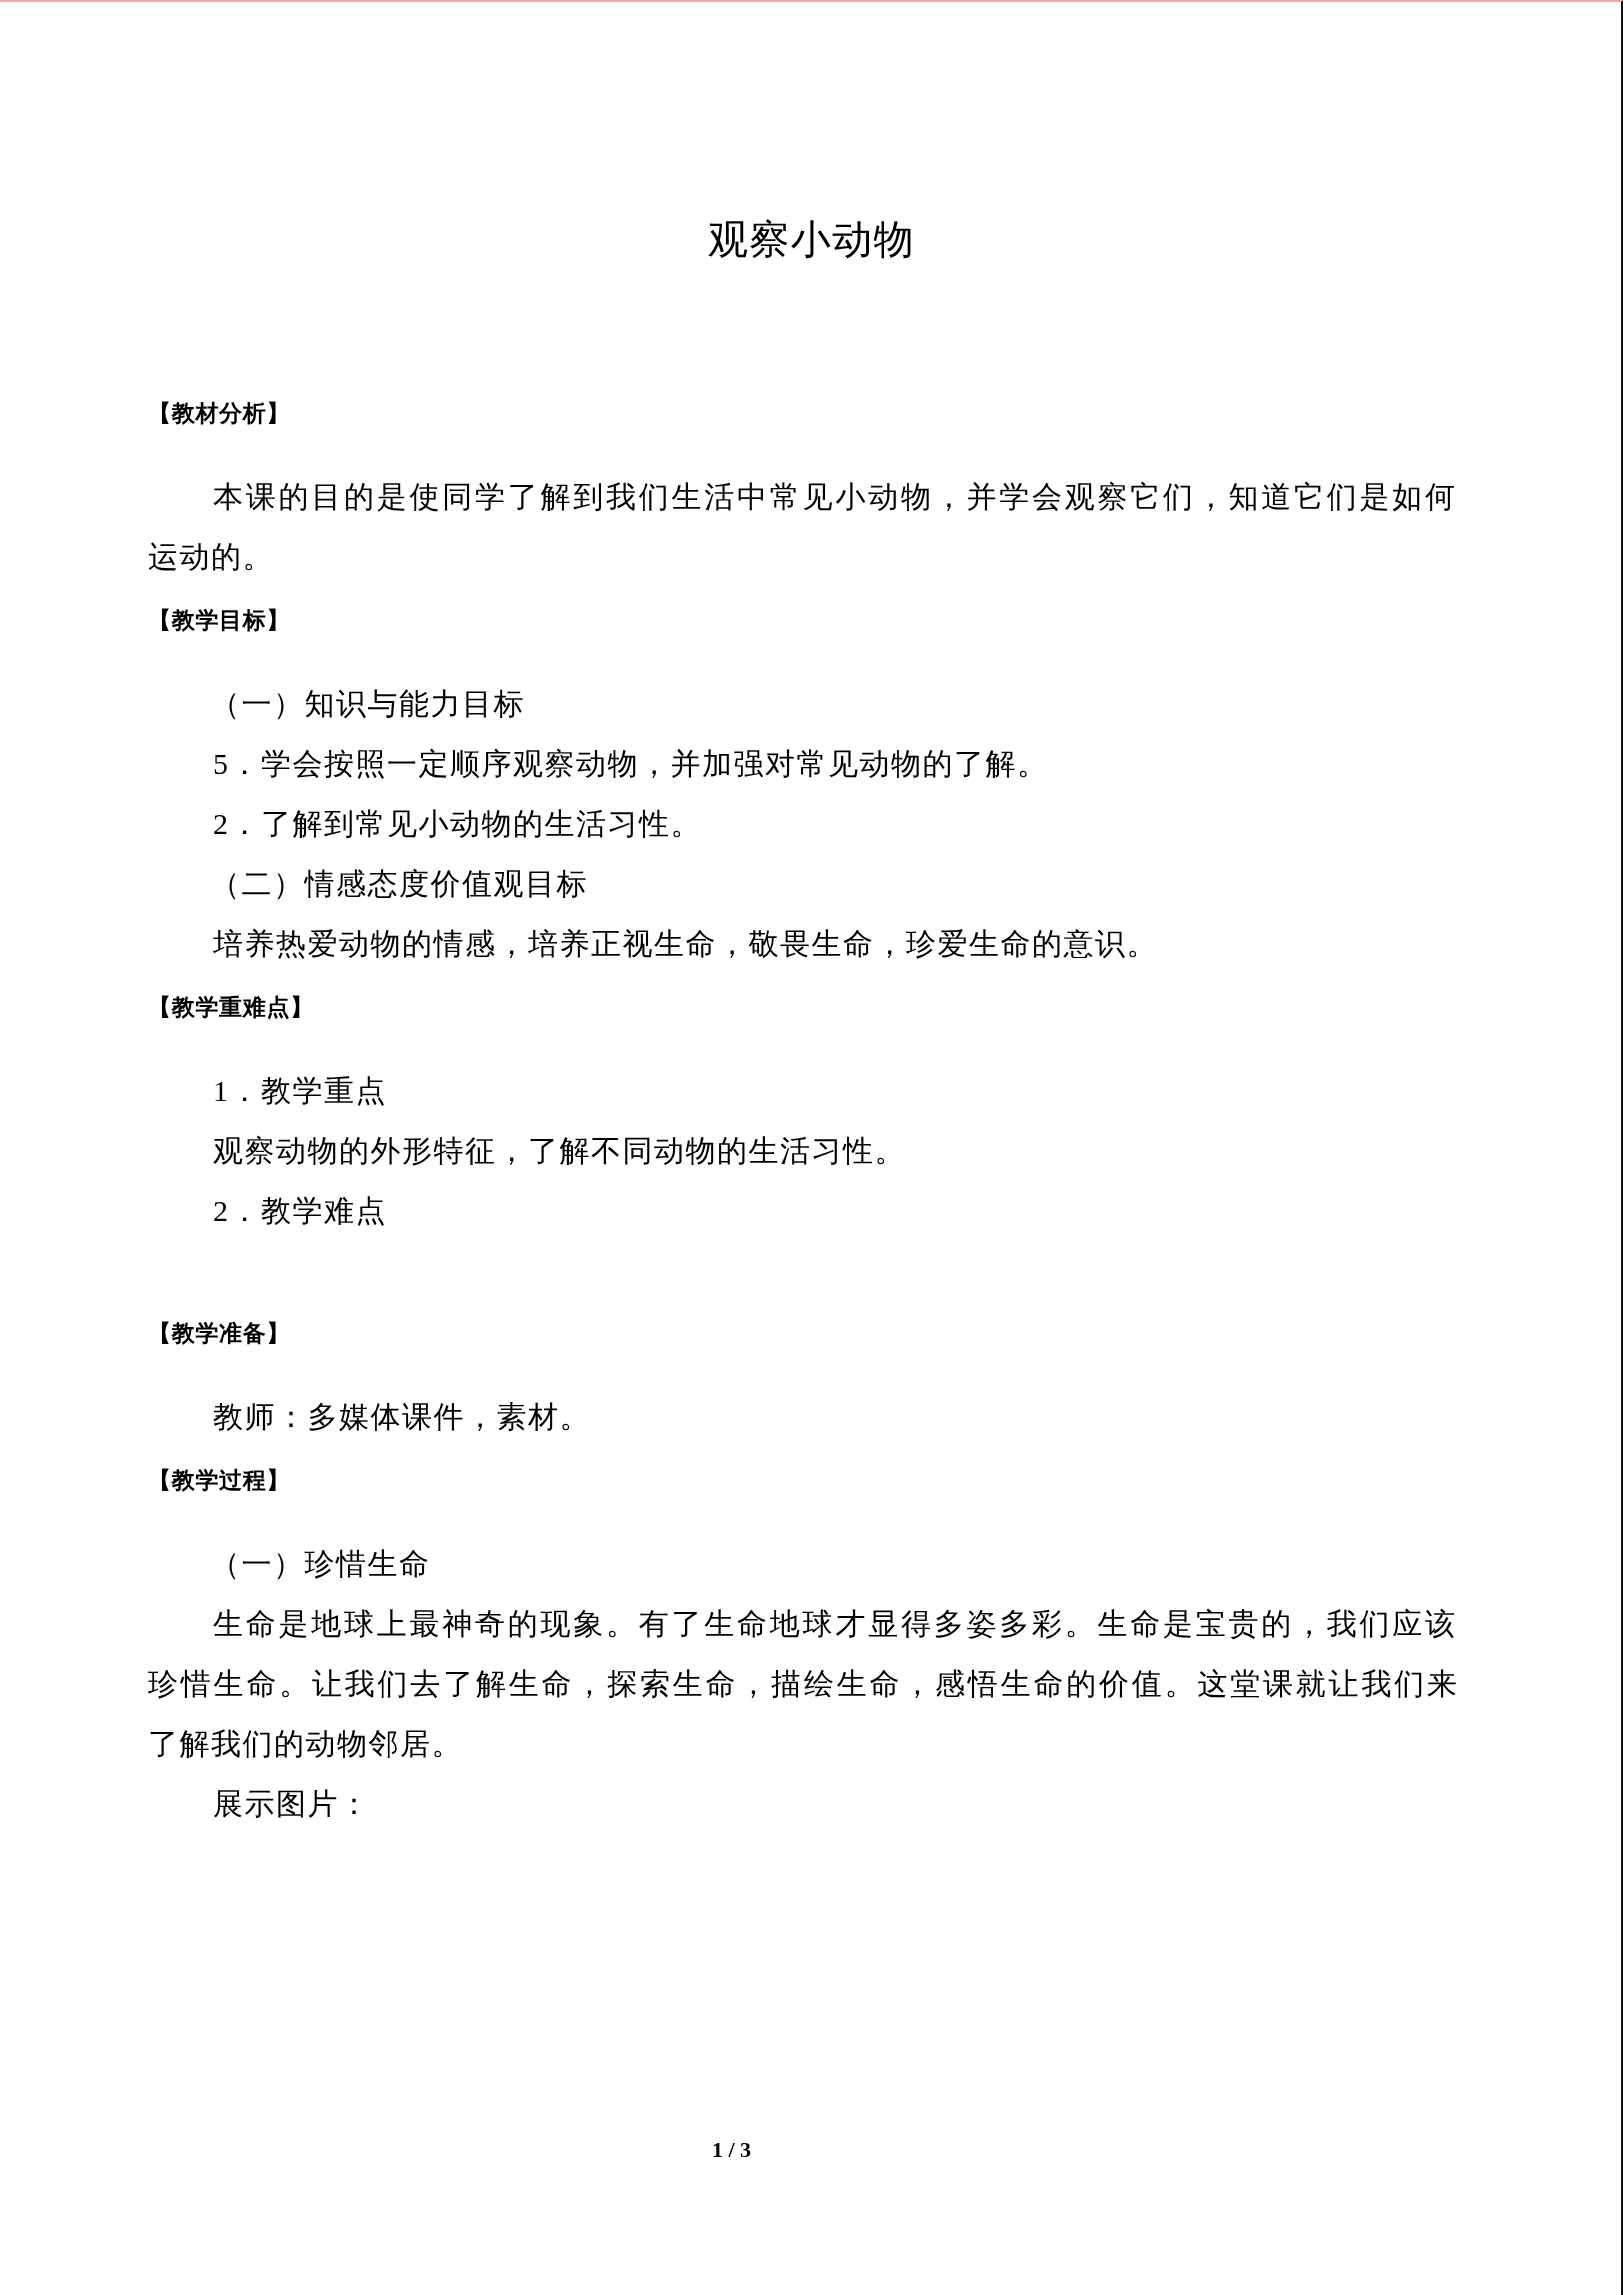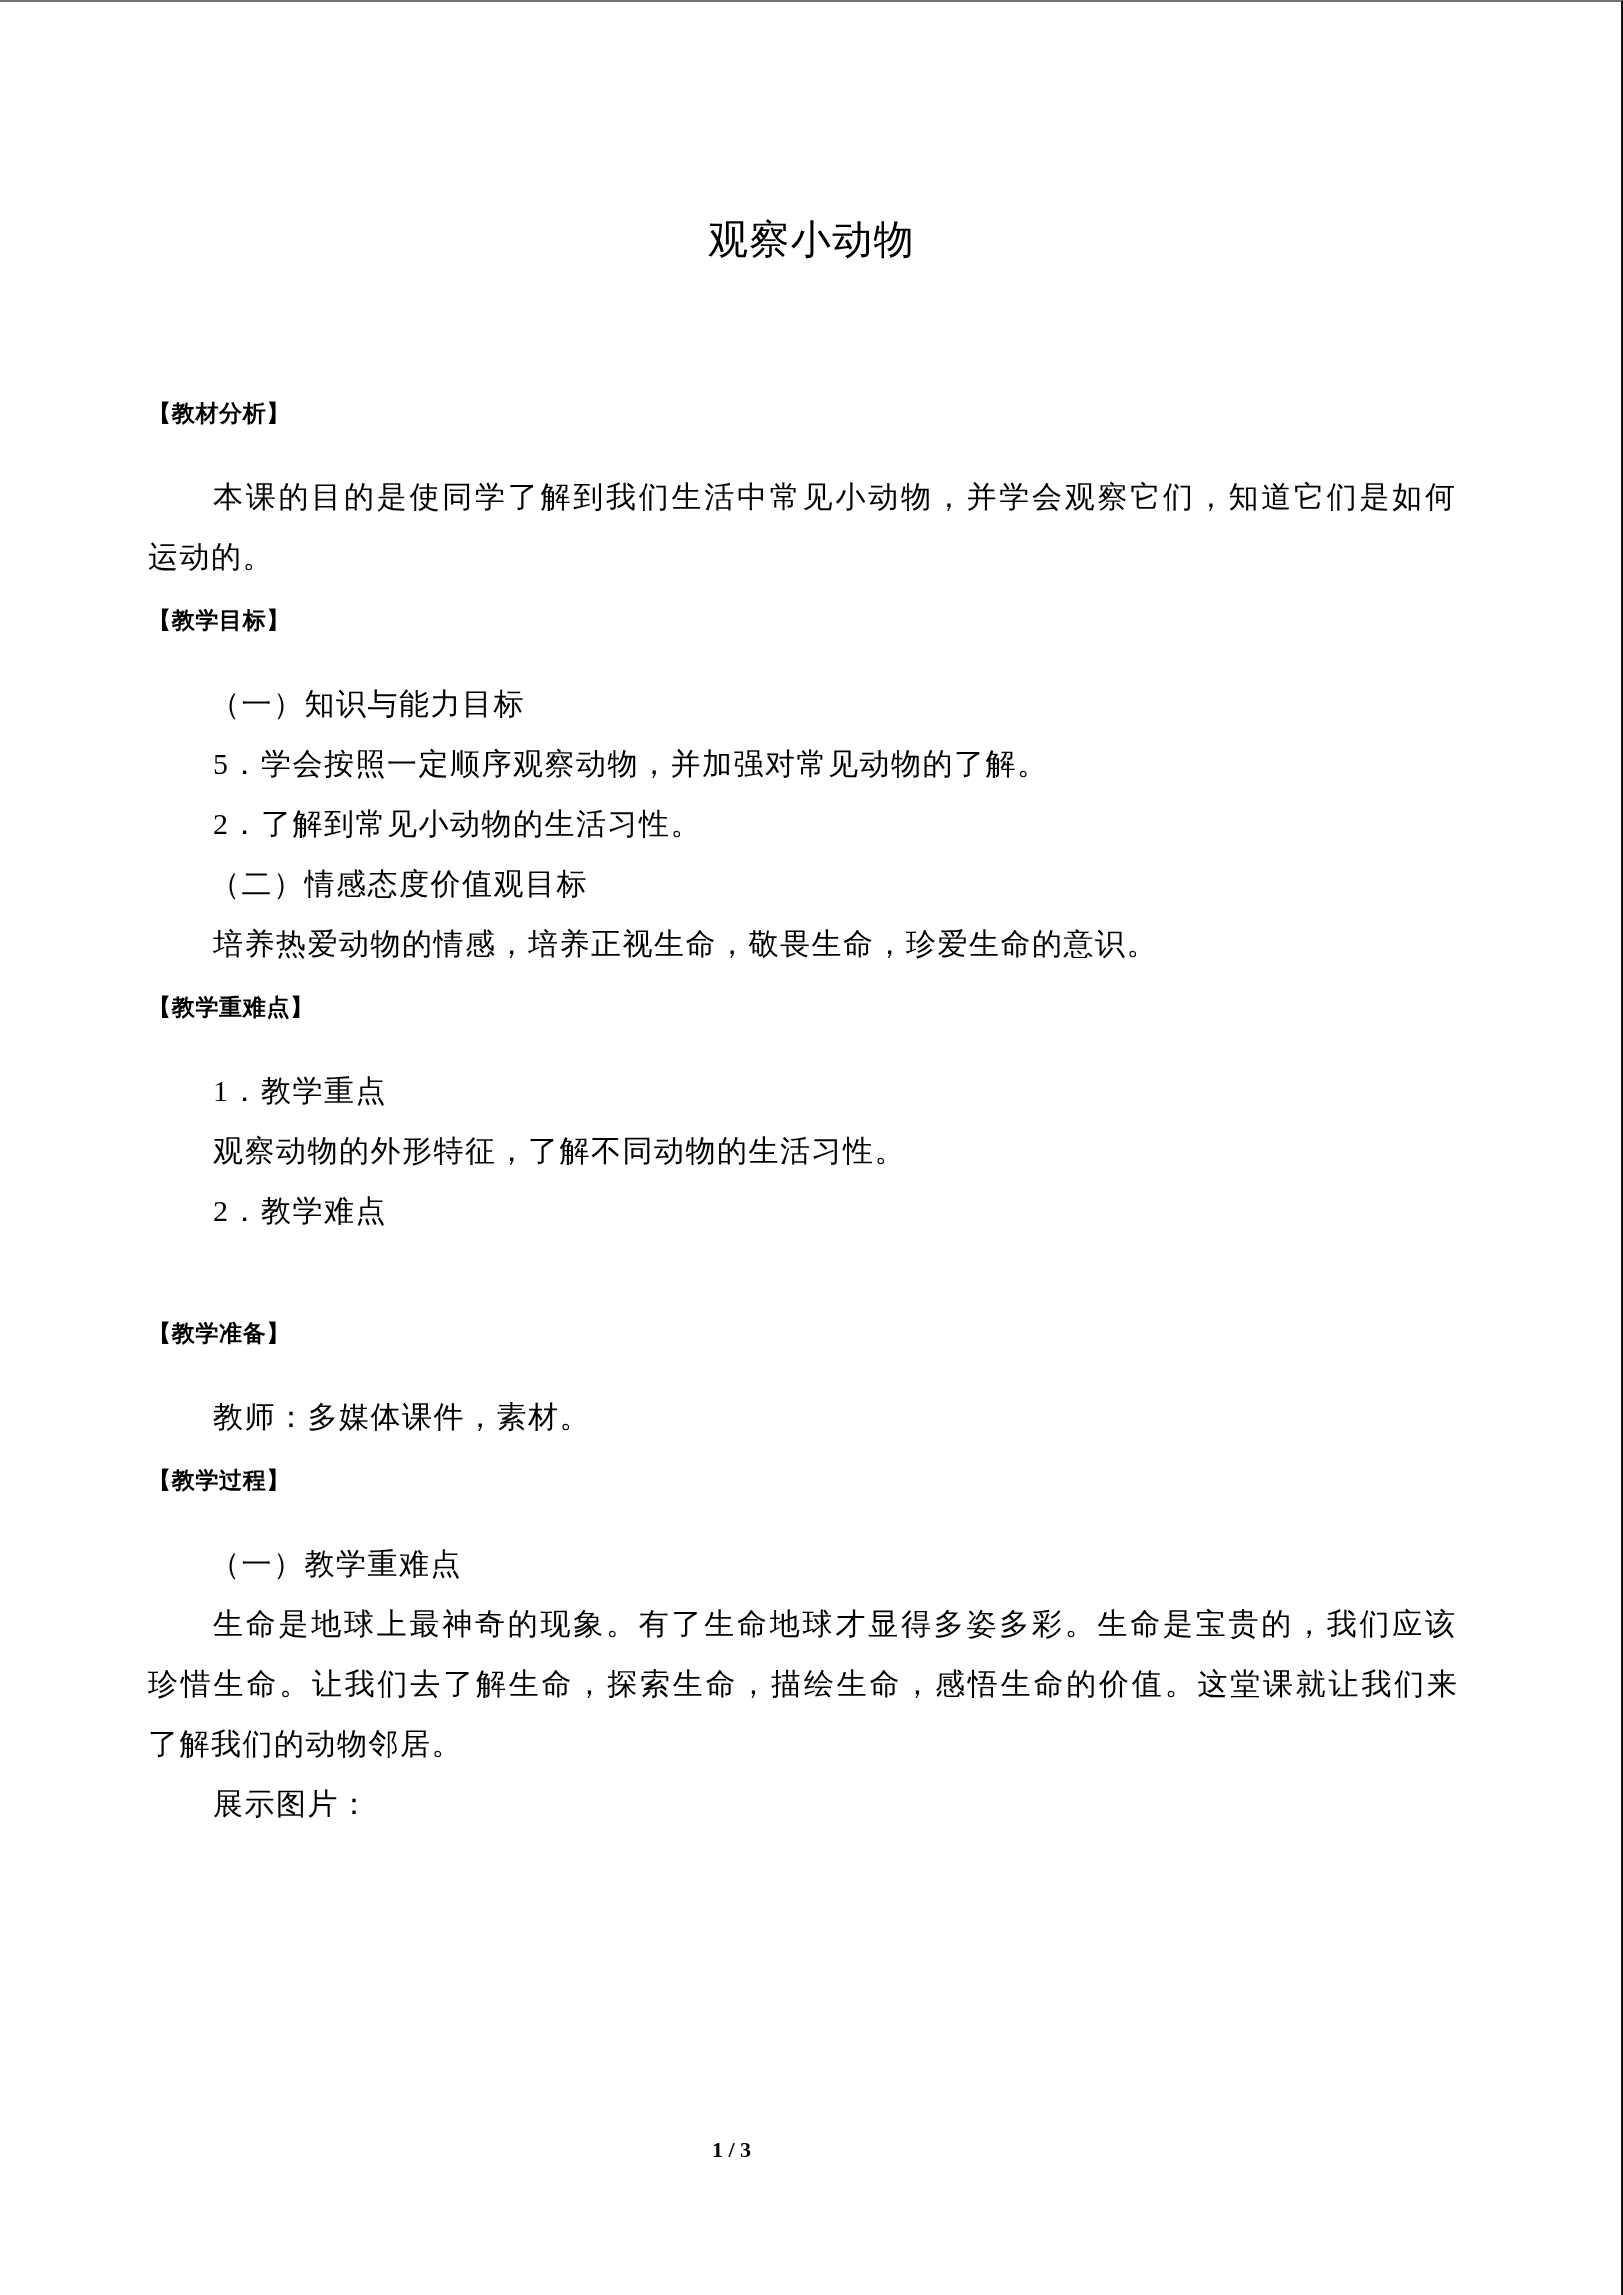--- a/index.html
+++ b/index.html
@@ -15,21 +15,21 @@
     font-family: "DejaVu Serif", "Liberation Serif", serif;
     color: #000000;
   }
   .page {
     position: absolute;
     left: 0; top: 0;
     width: 1623px;
     height: 2295px;
     background: #ffffff;
     box-sizing: border-box;
-    border-top: 2px solid #737373;
+    border-top: 2px solid #fca5a5;
     border-right: 2px solid #111111;
   }
   .title {
     position: absolute;
     left: 0;
     width: 1623px;
     top: 213px;
     text-align: center;
     font-size: 40px;
     line-height: 49px;
@@ -97,21 +97,21 @@
 
   <div class="heading" style="top:984px;">【教学重难点】</div>
   <div class="line sub" style="top:1068px;">1．教学重点</div>
   <div class="line sub" style="top:1128px;">观察动物的外形特征，了解不同动物的生活习性。</div>
   <div class="line sub" style="top:1188px;">2．教学难点</div>
 
   <div class="heading" style="top:1310px;">【教学准备】</div>
   <div class="line sub" style="top:1394px;">教师：多媒体课件，素材。</div>
 
   <div class="heading" style="top:1457px;">【教学过程】</div>
-  <div class="line" style="top:1541px; left:210px;">（一）教学重难点</div>
+  <div class="line" style="top:1541px; left:210px;">（一）珍惜生命</div>
   <div class="line indent justify" style="top:1601px;">生命是地球上最神奇的现象。有了生命地球才显得多姿多彩。生命是宝贵的，我们应该</div>
   <div class="line flush justify" style="top:1661px;">珍惜生命。让我们去了解生命，探索生命，描绘生命，感悟生命的价值。这堂课就让我们来</div>
   <div class="line flush" style="top:1721px;">了解我们的动物邻居。</div>
   <div class="line sub" style="top:1781px;">展示图片：</div>
 
   <div class="pagenum">1 / 3</div>
 </div>
 
 
 </body></html>

